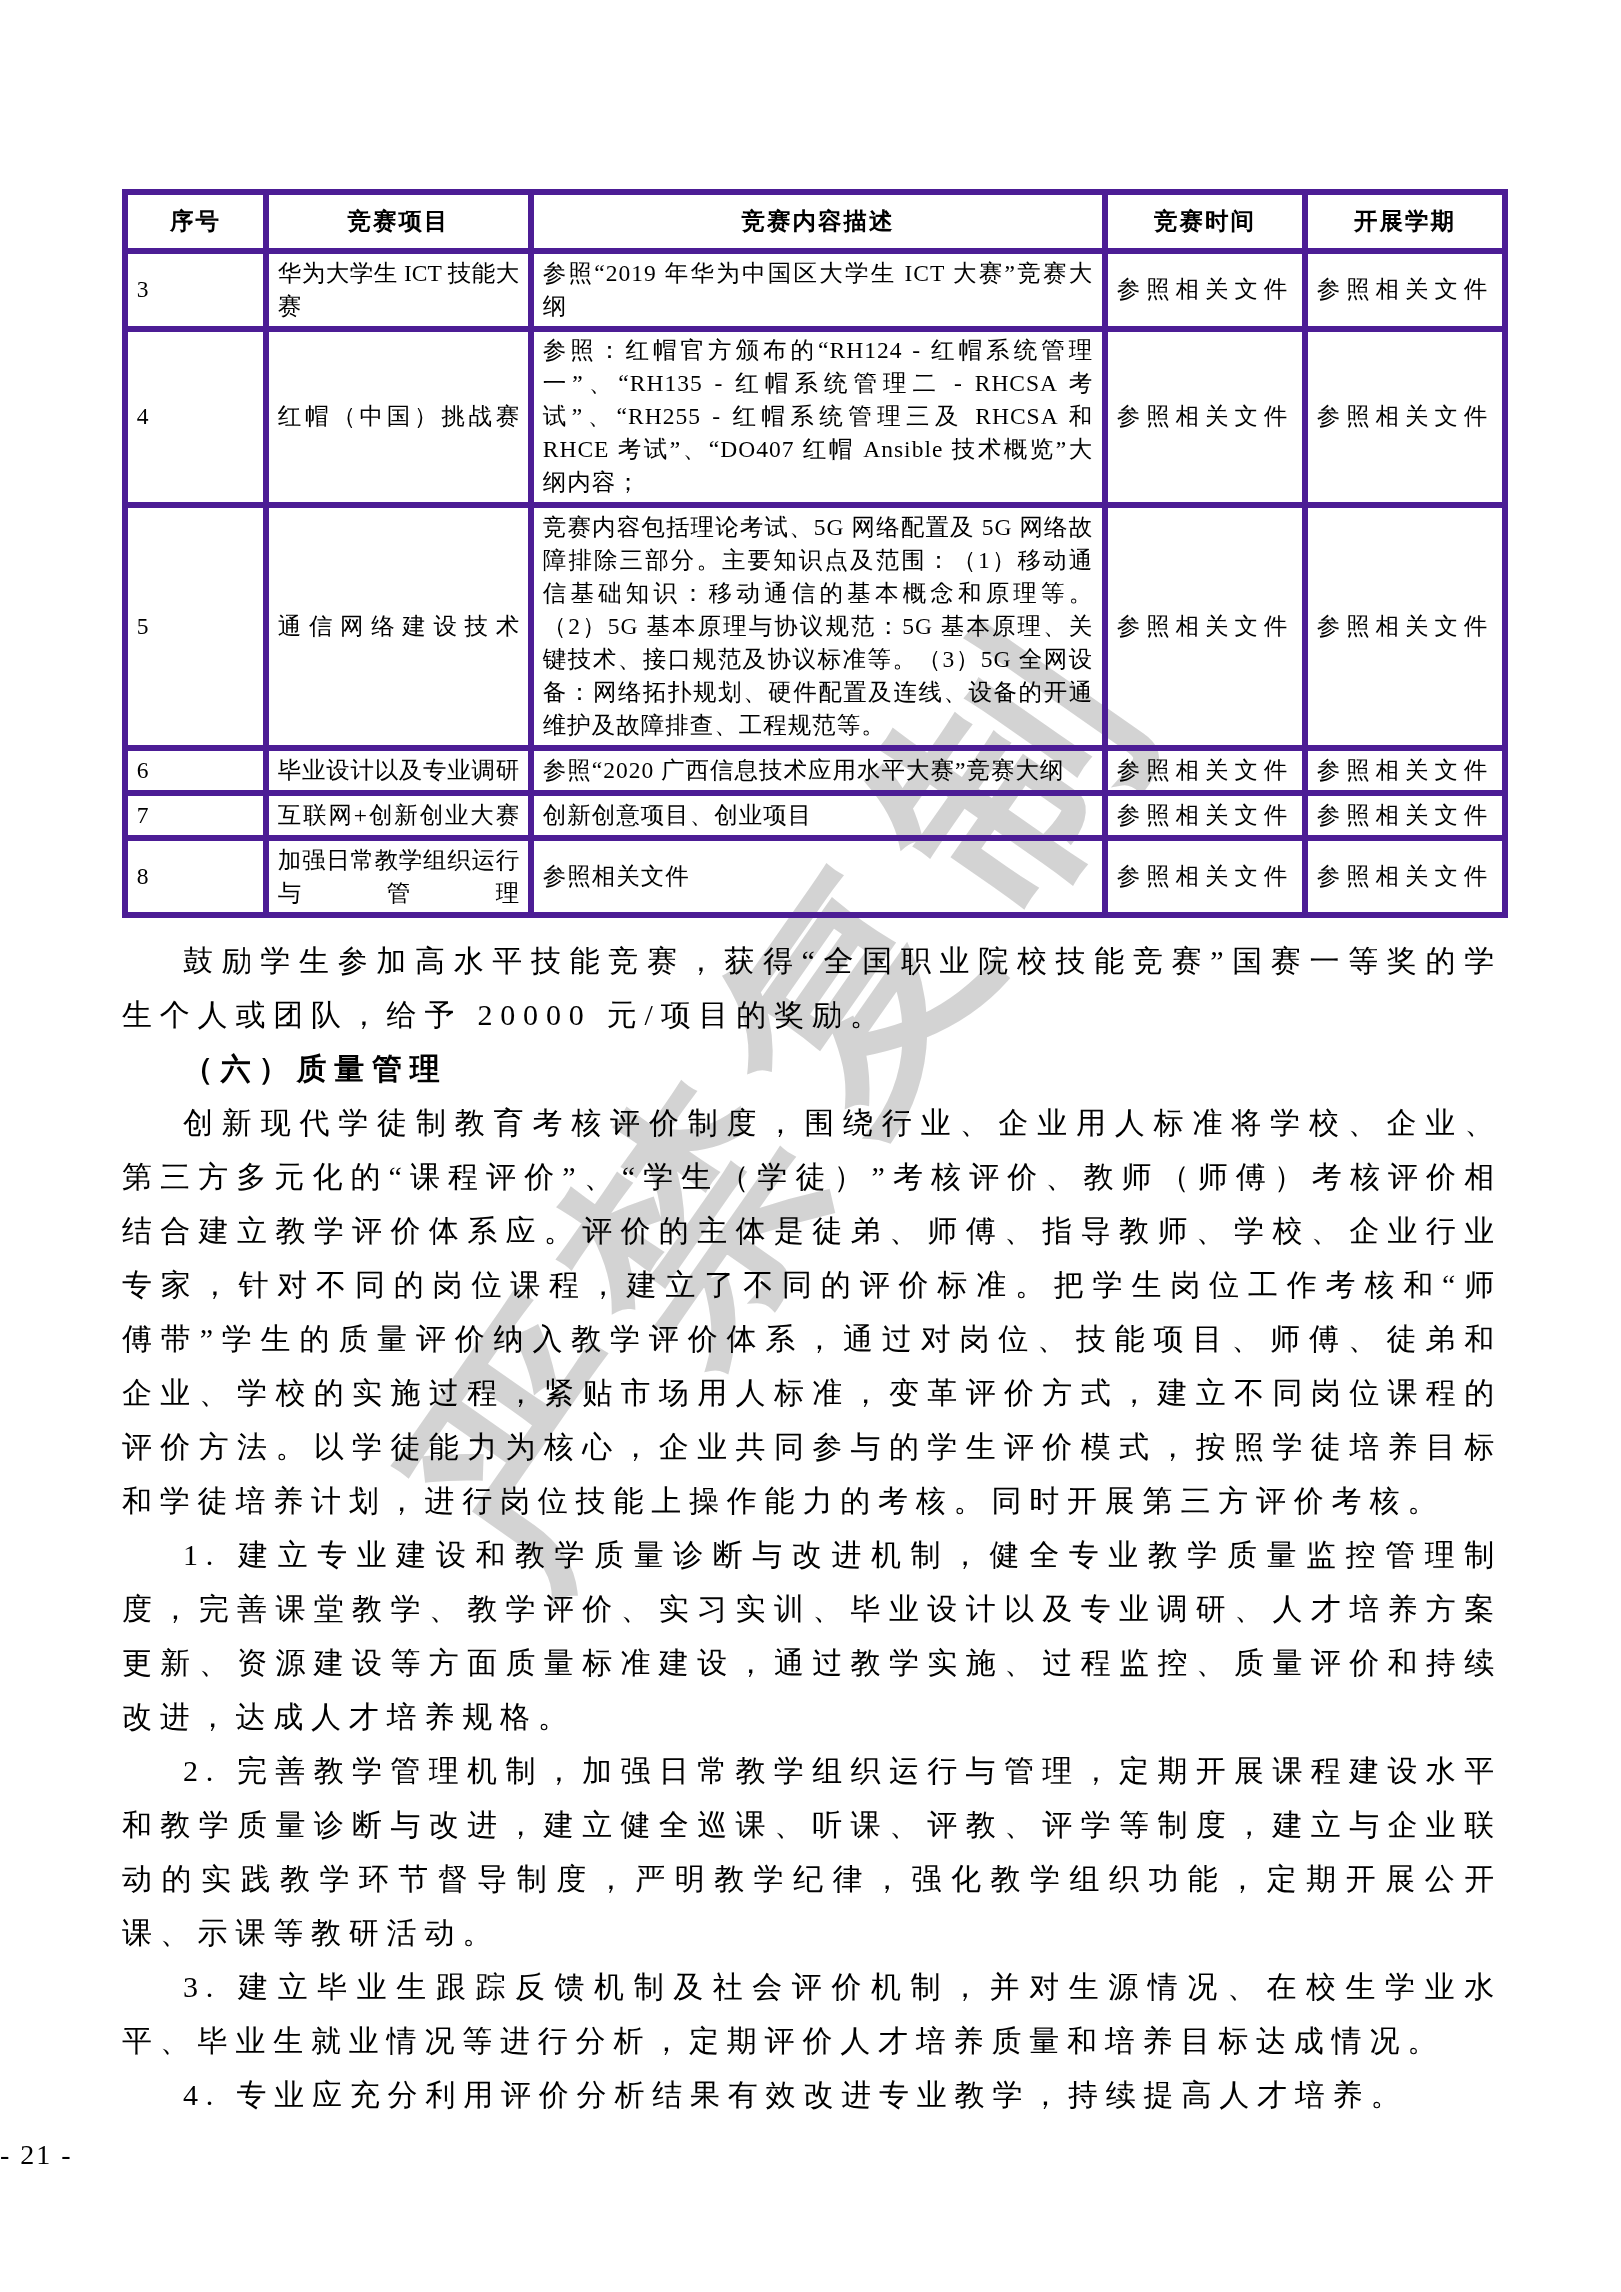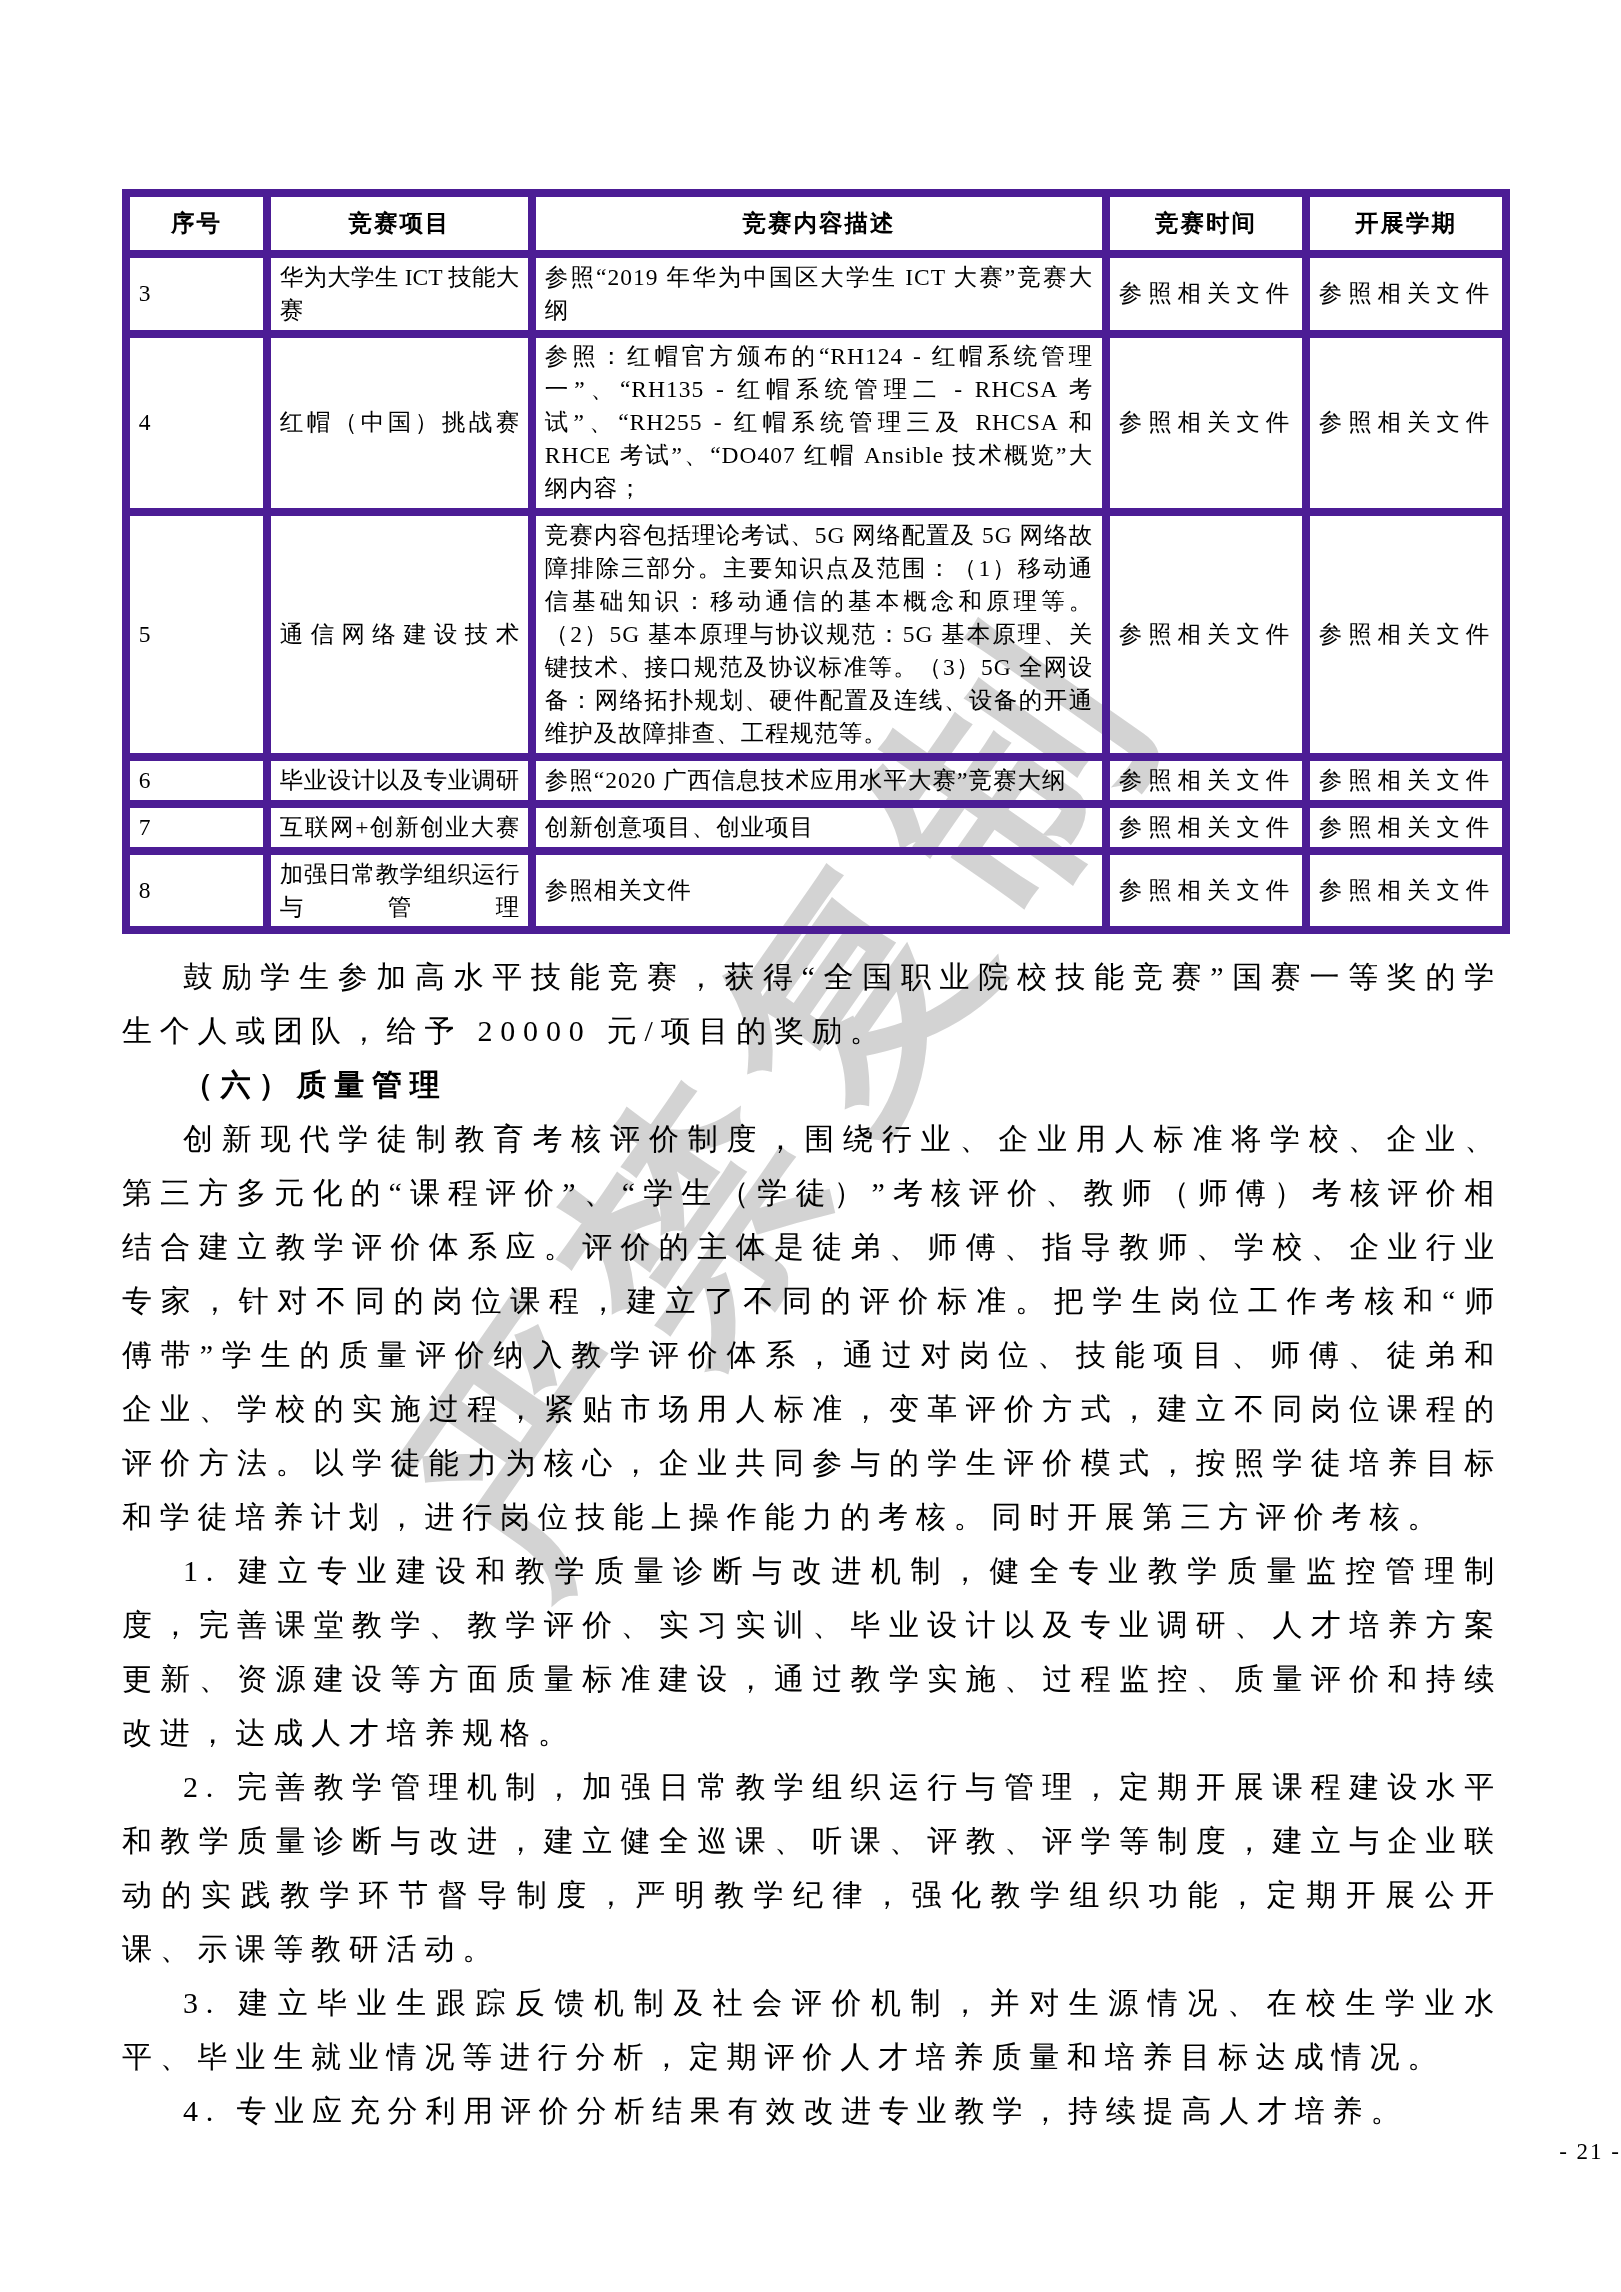--- a/index.html
+++ b/index.html
@@ -19,40 +19,40 @@
   .content{position:absolute;left:122px;top:189px;width:1380px;z-index:1}
 
   
   table.comp{width:100%;border-collapse:collapse;table-layout:fixed}
   .col-no{width:141px}
   .col-project{width:265px}
   .col-desc{width:574px}
   .col-time{width:200px}
   .col-term{width:200px}
   table.comp th,table.comp td{
-    border:8px solid #4c1d95;vertical-align:middle;
+    border:6px solid #4c1d95;vertical-align:middle;
     font-size:23.5px;line-height:33px;padding:2.9px 8.8px;
   }
   table.comp th{font-weight:bold;text-align:center;height:47px;letter-spacing:2px;padding:2.9px 0}
   td.c-no{text-align:left;padding-left:12.7px}
   td.c-project{text-align:justify;text-align-last:justify}
   td.c-desc{text-align:justify;letter-spacing:1px}
   td.c-time,td.c-term{text-align:center;letter-spacing:5.9px;white-space:nowrap;padding:2.9px 0}
 
   
   .bodytext{margin-top:15.7px}
   .para{
     margin:0;font-size:30px;letter-spacing:7.8px;line-height:54px;
     text-align:justify;text-indent:61px;
   }
   .para.bold{font-weight:bold}
 
   .pagenum{
     position:absolute;left:0;top:2139px;width:1621px;z-index:1;
-    text-align:right;font-size:23px;letter-spacing:2px;
+    text-align:left;font-size:28px;letter-spacing:2px;
   }
 </style>
 </head>
 <body>
 
 <div class="watermark">严禁复制</div>
 
 <div class="content">
 
   <table class="comp">

